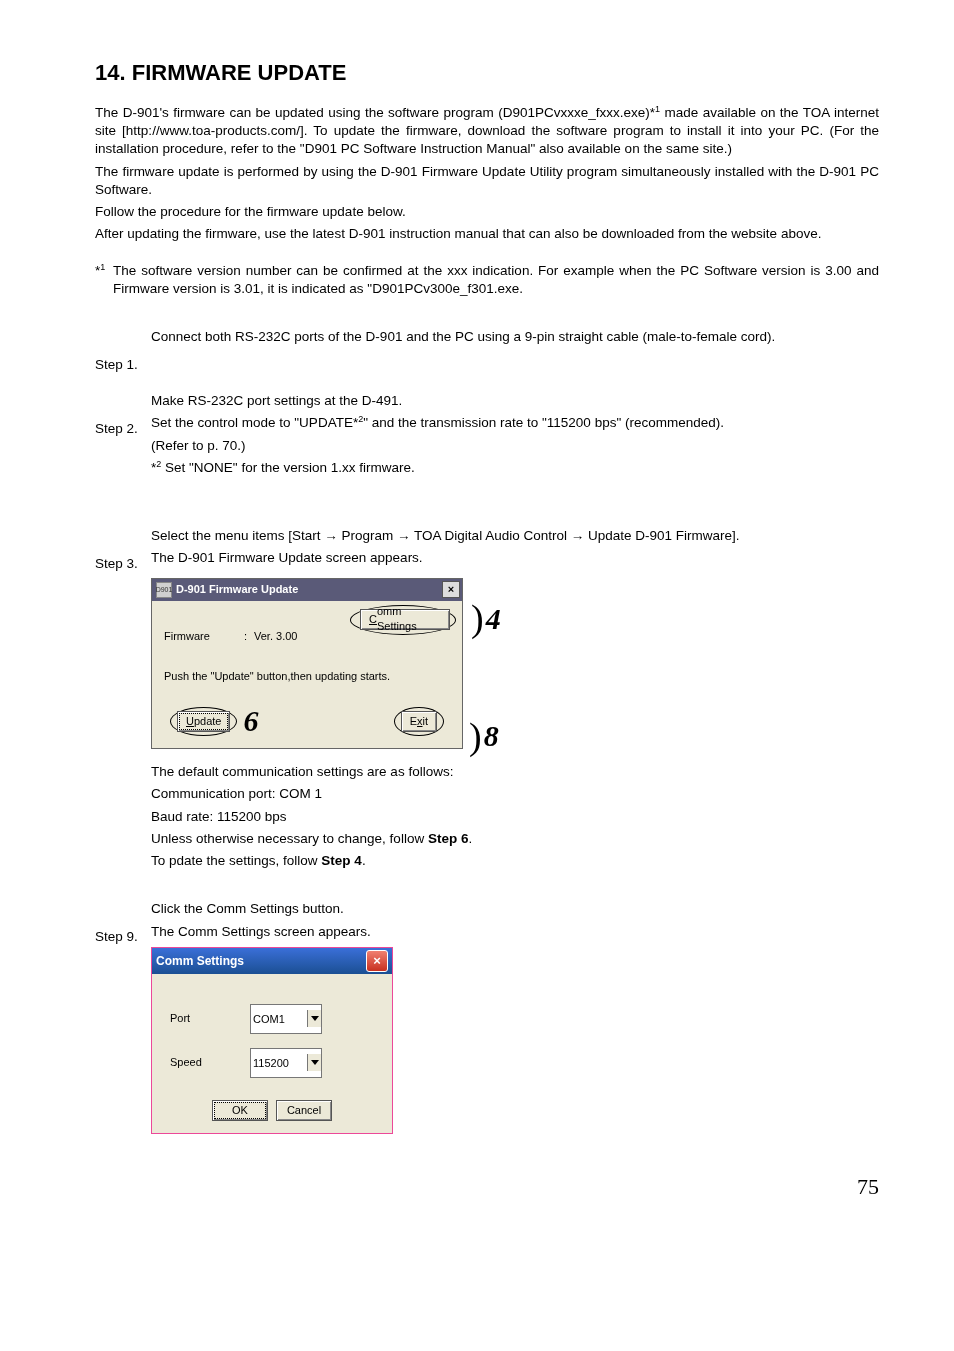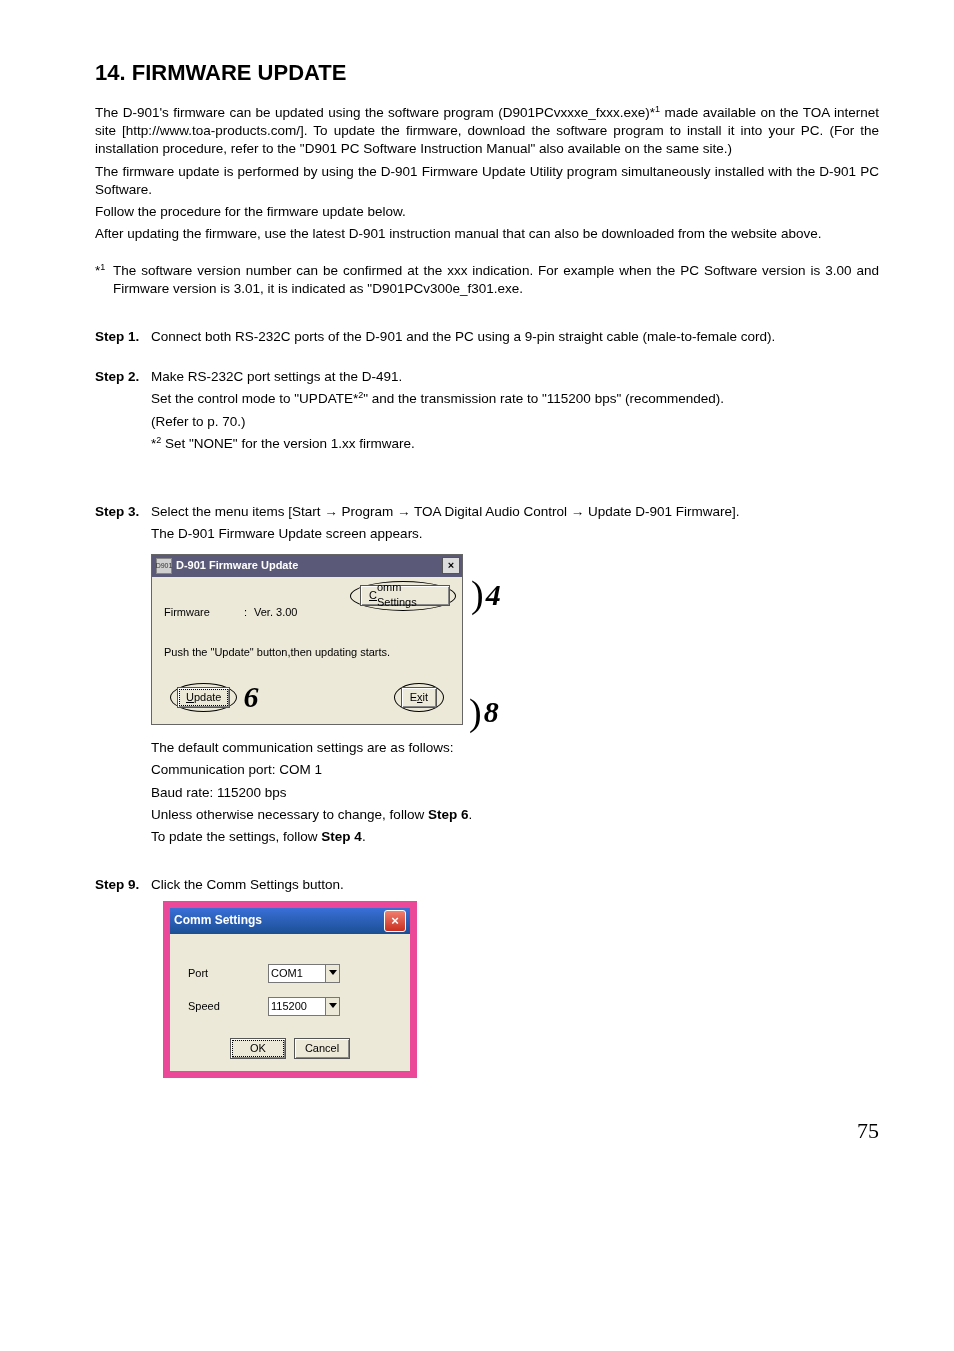--- a/index.html
+++ b/index.html
@@ -47,21 +47,22 @@
     flex: 1;
   }
   .step {
     display: flex;
     font-size: 13.5px;
     line-height: 1.35;
     margin-bottom: 18px;
   }
   .step-label {
     flex: 0 0 56px;
-    font-weight: bold;
+    font-weight: normal;
+    margin-top: 28px;
   }
   .step-body {
     flex: 1;
     text-align: justify;
   }
   .step-body p {
     margin: 0 0 4px 0;
   }
   .subnote {
     margin-top: 10px;
@@ -212,25 +213,25 @@
     align-items:center;
     position:relative;
   }
   .under {
     text-decoration: underline;
   }
 
   
   .dlg2 {
     width: 240px;
-    border: 7px solid #ec4899;
+    border: 1px solid #ec4899;
     background: #ece9d8;
     font-family: Tahoma, Arial, sans-serif;
     font-size: 11px;
-    margin: 6px 0 0 12px;
+    margin: 6px 0 0 0;
   }
   .dlg2-titlebar {
     display: flex;
     align-items: center;
     background: linear-gradient(#3a6fd8, #1b4f93);
     color: #fff;
     padding: 3px 4px;
     height: 20px;
   }
   .dlg2-title {
@@ -258,21 +259,21 @@
     display: flex;
     align-items: center;
     margin-bottom: 14px;
   }
   .dlg2-label { width: 80px; }
   .combo {
     display: flex;
     align-items: center;
     border: 1px solid #777;
     background: #fff;
-    height: 19px;
+    height: 30px;
     width: 72px;
     box-sizing: border-box;
   }
   .combo input {
     border: none;
     font-size: 11px;
     padding: 0 2px;
     width: 52px;
     height: 17px;
     outline: none;
@@ -422,20 +423,21 @@
       </p>
     </div>
   </div>
 
   <div style="height:18px"></div>
 
   <div class="step">
     <div class="step-label">Step 9.</div>
     <div class="step-body">
       <p>Click the Comm Settings button.</p>
+      <p>The Comm Settings screen appears.</p>
 
       <div class="dlg2">
         <div class="dlg2-titlebar">
           <div class="dlg2-title">Comm Settings</div>
           <div class="xp-close">×</div>
         </div>
         <div class="dlg2-body">
           <div class="dlg2-row">
             <div class="dlg2-label">Port</div>
             <div class="combo">

